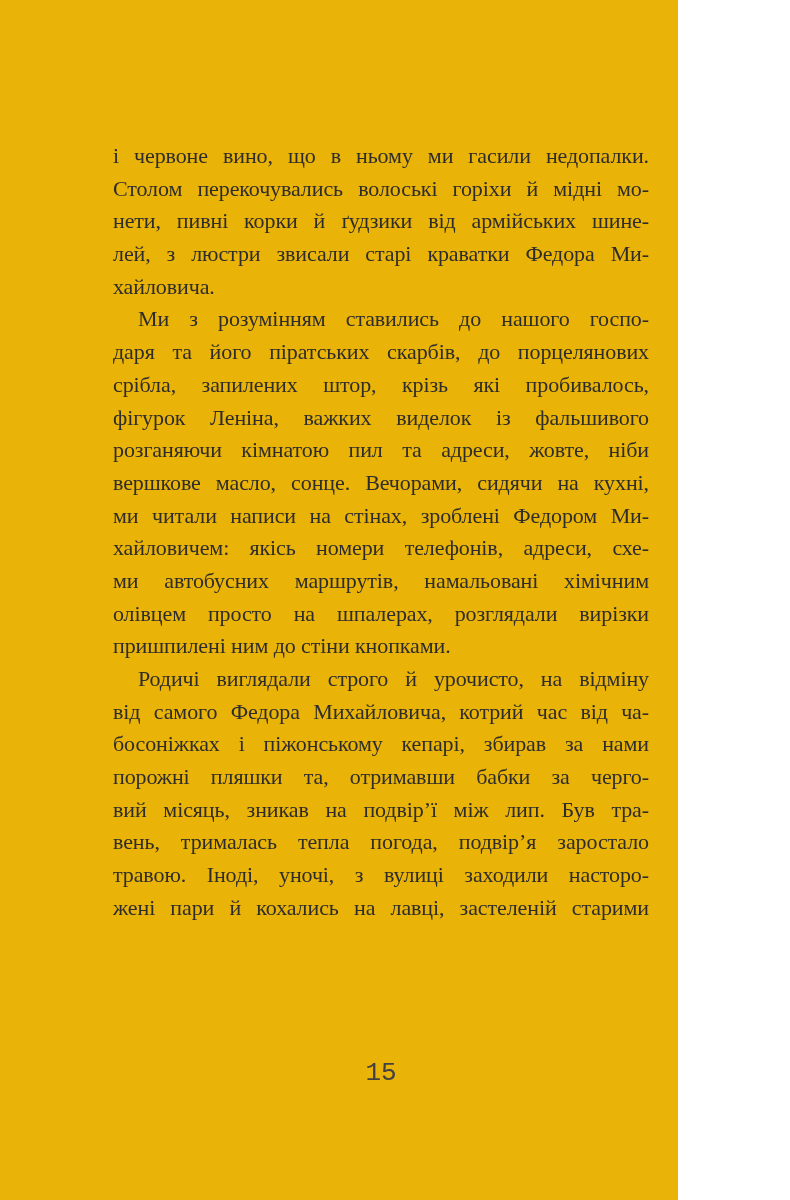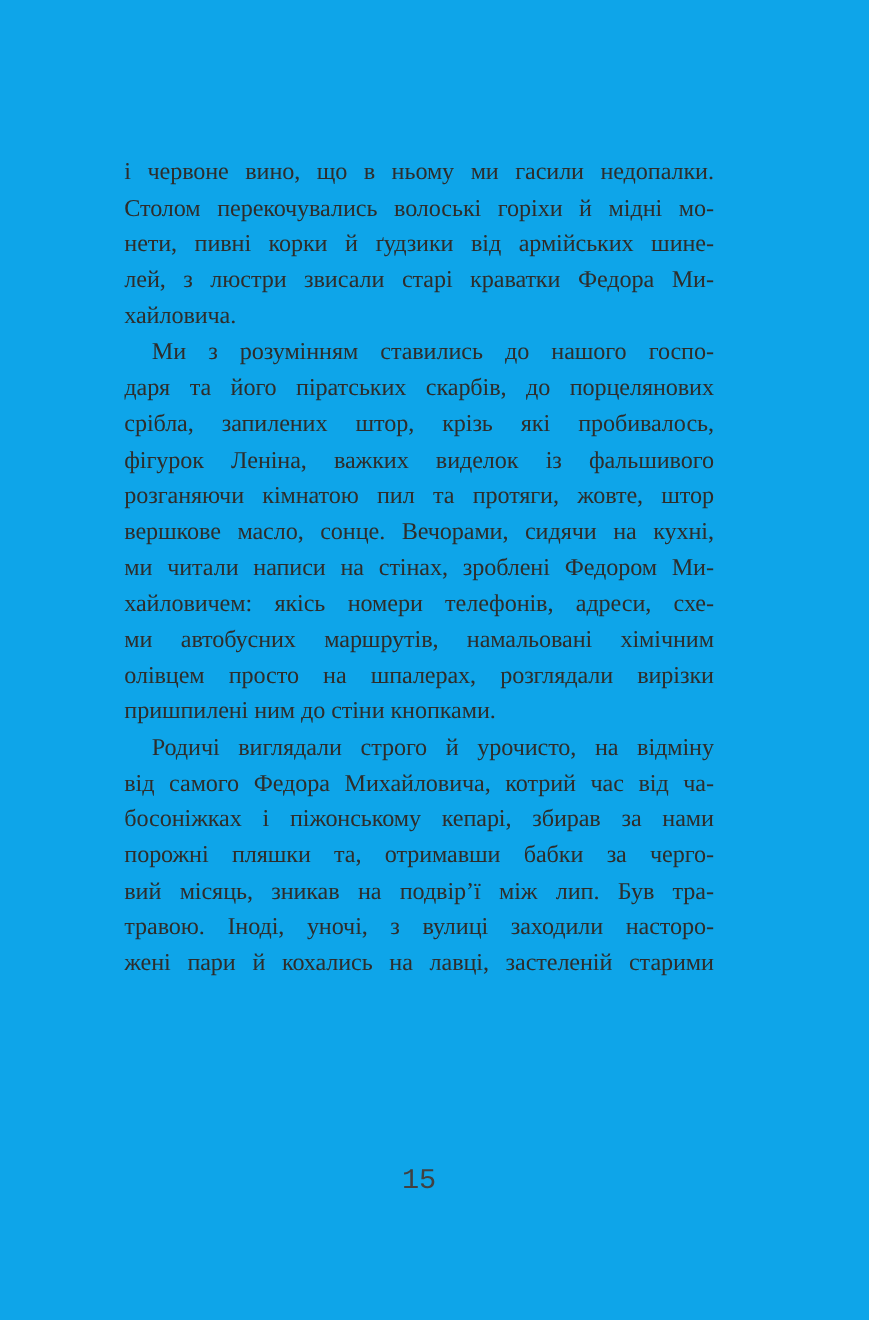--- a/index.html
+++ b/index.html
@@ -2,23 +2,23 @@
 <html lang="uk"><head>
 <meta charset="utf-8">
 <style>
   html, body {
     margin: 0;
     padding: 0;
     background: #ffffff;
   }
   .page {
     position: relative;
-    width: 790px;
+    width: 678px;
     height: 1200px;
-    background: #0ea5e9;
+    background: #eab308;
     overflow: hidden;
     font-family: "Liberation Serif", serif;
   }
   .text-block {
     position: absolute;
     left: 113px;
     top: 140px;
     width: 536px;
     color: #2e2d2b;
     font-size: 22px;
@@ -63,29 +63,30 @@
   <section class="text-block" style="color: rgb(46, 45, 43);">
       <div class="line j">і червоне вино, що в ньому ми гасили недопалки.</div>
       <div class="line j">Столом перекочувались волоські горіхи й мідні мо-</div>
       <div class="line j">нети, пивні корки й ґудзики від армійських шине-</div>
       <div class="line j">лей, з люстри звисали старі краватки Федора Ми-</div>
       <div class="line noj">хайловича.</div>
       <div class="line j indent">Ми з розумінням ставились до нашого госпо-</div>
       <div class="line j">даря та його піратських скарбів, до порцелянових</div>
       <div class="line j">срібла, запилених штор, крізь які пробивалось,</div>
       <div class="line j">фігурок Леніна, важких виделок із фальшивого</div>
-      <div class="line j">розганяючи кімнатою пил та протяги, жовте, штор</div>
+      <div class="line j">розганяючи кімнатою пил та адреси, жовте, ніби</div>
       <div class="line j">вершкове масло, сонце. Вечорами, сидячи на кухні,</div>
       <div class="line j">ми читали написи на стінах, зроблені Федором Ми-</div>
       <div class="line j">хайловичем: якісь номери телефонів, адреси, схе-</div>
       <div class="line j">ми автобусних маршрутів, намальовані хімічним</div>
       <div class="line j">олівцем просто на шпалерах, розглядали вирізки</div>
       <div class="line noj">пришпилені ним до стіни кнопками.</div>
       <div class="line j indent">Родичі виглядали строго й урочисто, на відміну</div>
       <div class="line j">від самого Федора Михайловича, котрий час від ча-</div>
       <div class="line j">босоніжках і піжонському кепарі, збирав за нами</div>
       <div class="line j">порожні пляшки та, отримавши бабки за черго-</div>
       <div class="line j">вий місяць, зникав на подвір’ї між лип. Був тра-</div>
+      <div class="line j">вень, трималась тепла погода, подвір’я заростало</div>
       <div class="line j">травою. Іноді, уночі, з вулиці заходили насторо-</div>
       <div class="line j">жені пари й кохались на лавці, застеленій старими</div>
     </section>
   <div class="folio">15</div>
 </main>
 
 </body></html>

